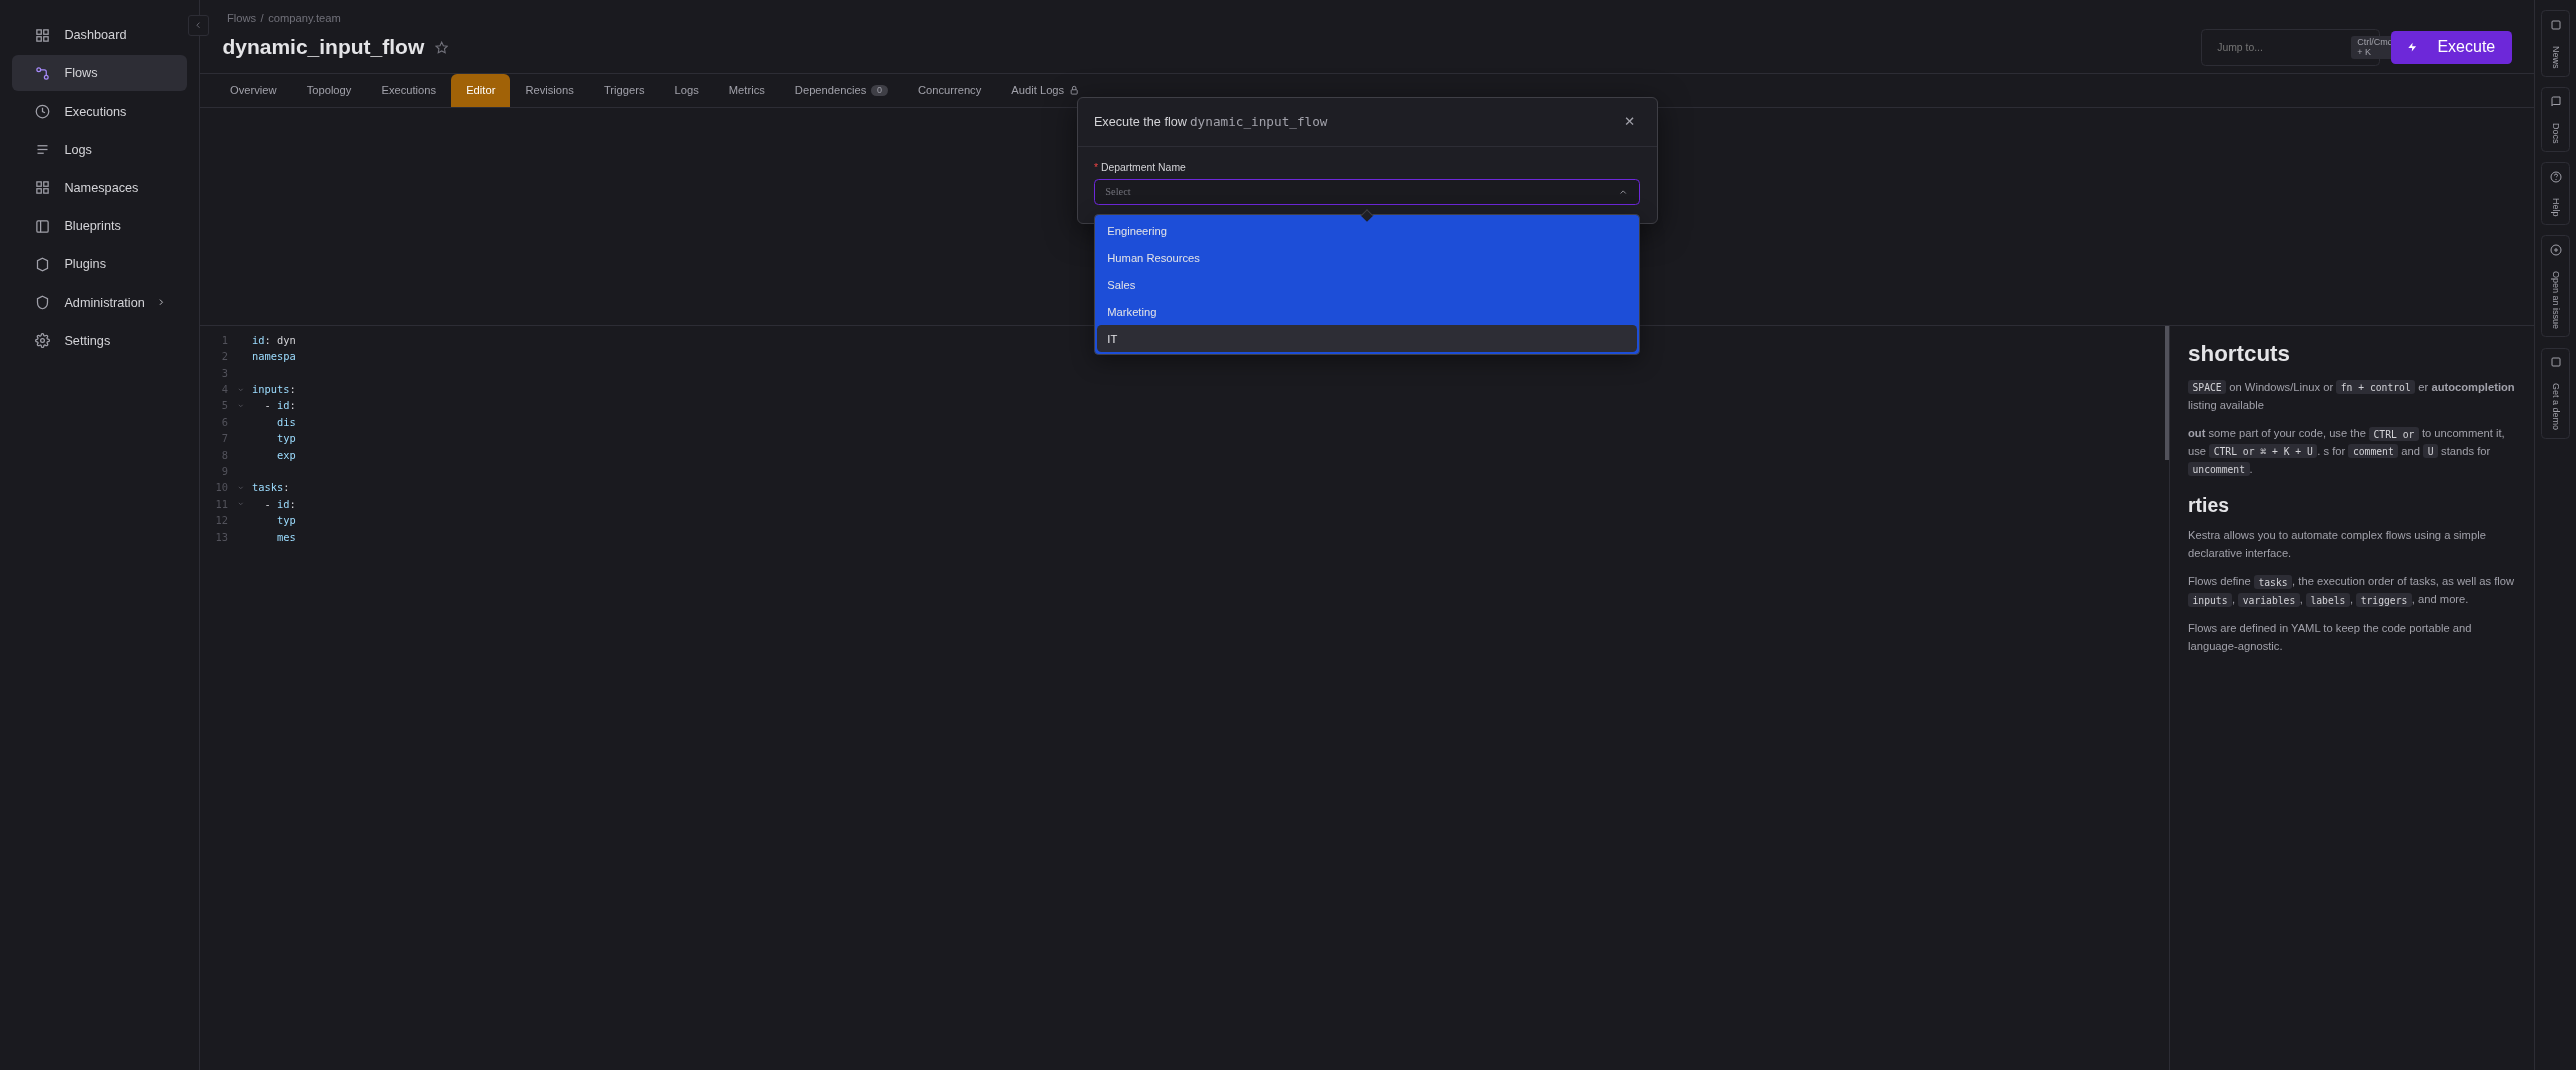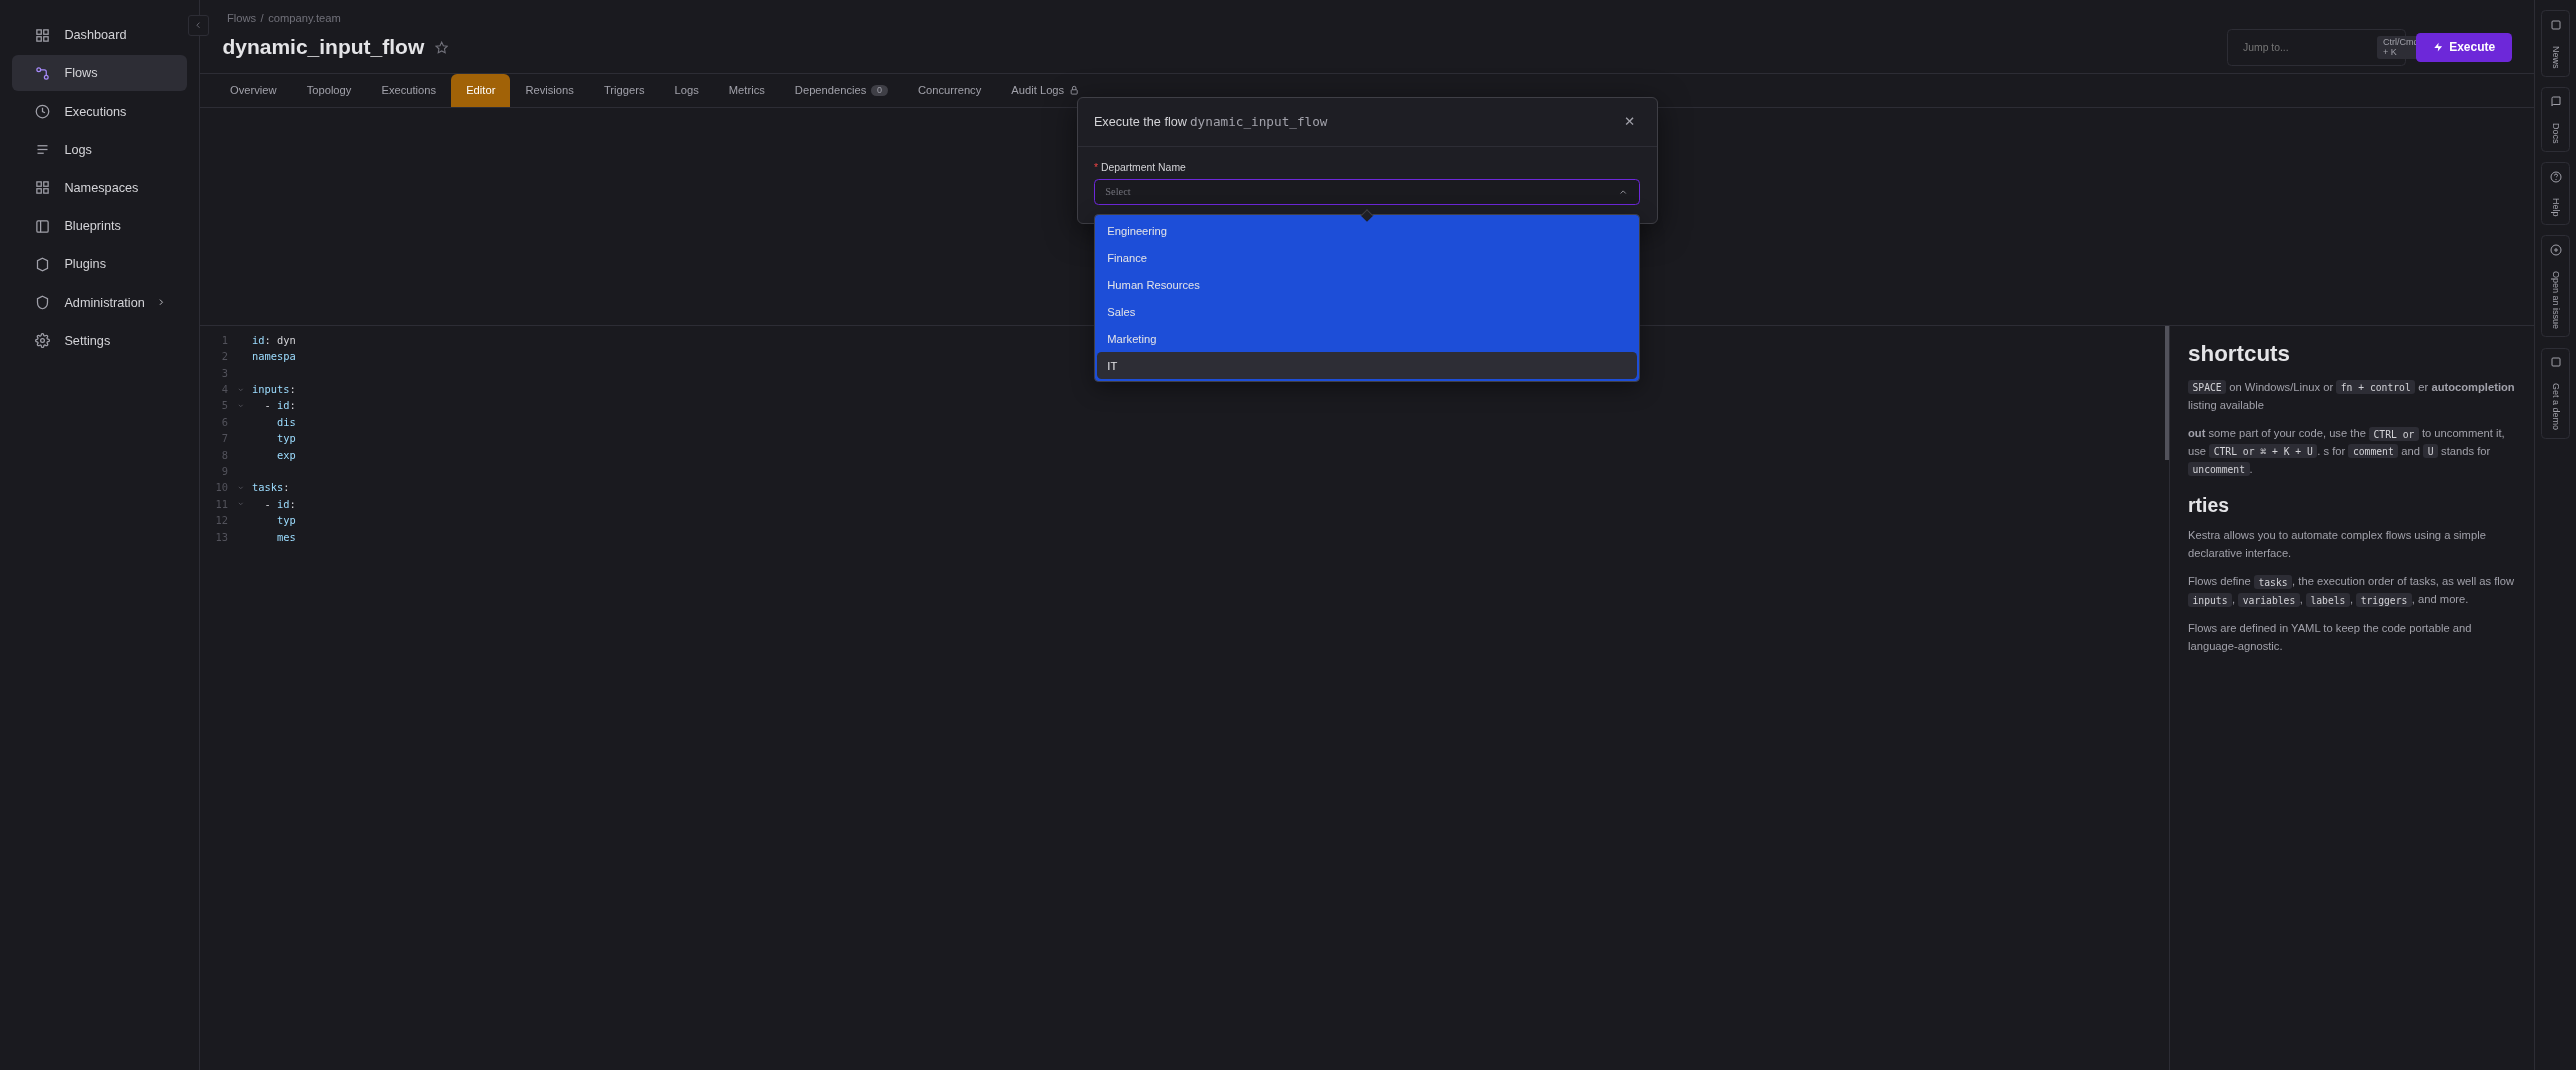--- a/index.html
+++ b/index.html
@@ -142,25 +142,25 @@
       border-radius: 3px;
       font-size: 9px;
       color: #a1a1aa;
     }
     .execute-btn {
       background: #6d28d9;
       color: white;
       padding: 7.5px 16.4px;
       border-radius: 4.5px;
       border: none;
-      font-size: 12px;
-      font-weight: 700;
-      display: flex;
-      align-items: center;
-      gap: 6px;
+      font-size: 16px;
+      font-weight: 400;
+      display: flex;
+      align-items: center;
+      gap: 20px;
       cursor: pointer;
     }
     
     .tabs {
       display: flex;
       padding: 0 15px;
       border-bottom: 0.7px solid #2d2d35;
     }
     .tab {
       padding: 10.4px 15px;
@@ -766,21 +766,20 @@
           <div class="select-input">
             <div class="select-display">
               <input placeholder="Select" style="">
               <svg width="10.4" height="10.4" viewBox="0 0 24 24" fill="none" stroke="#a1a1aa" stroke-width="2">
                   <polyline points="18 15 12 9 6 15"></polyline>
                 </svg>
             </div>
             <div class="dropdown-list" id="dropdown-list">
               <div class="dropdown-arrow"></div>
             <div class="dropdown-option">Engineering</div>
-                <div class="dropdown-option">Finance</div>
                 <div class="dropdown-option">Human Resources</div>
                 <div class="dropdown-option">Sales</div>
                 <div class="dropdown-option">Marketing</div>
                 <div class="dropdown-option highlighted">IT</div>
               </div>
           </div>
         </div>
       </div>
     </div>
   </div>

